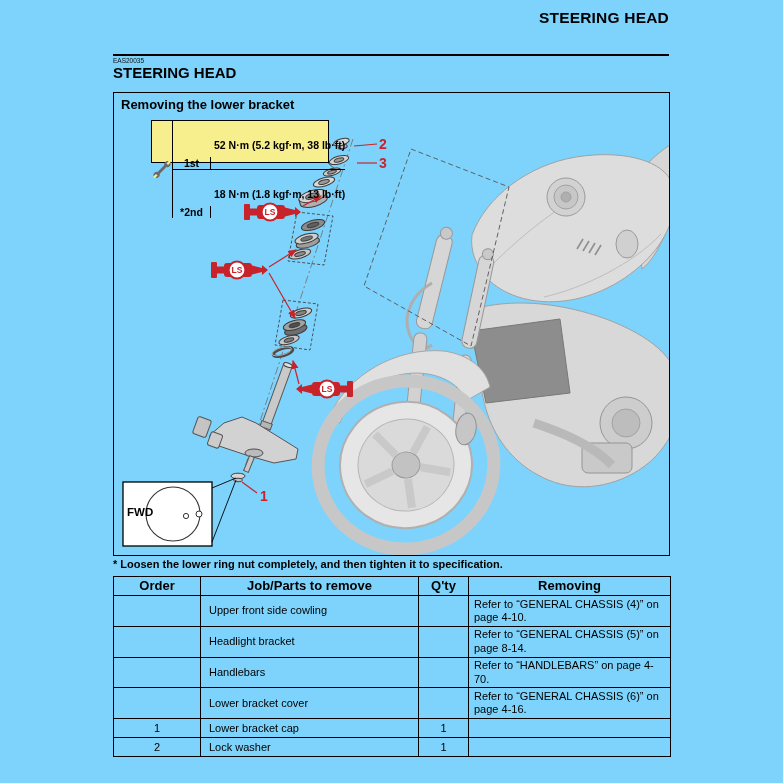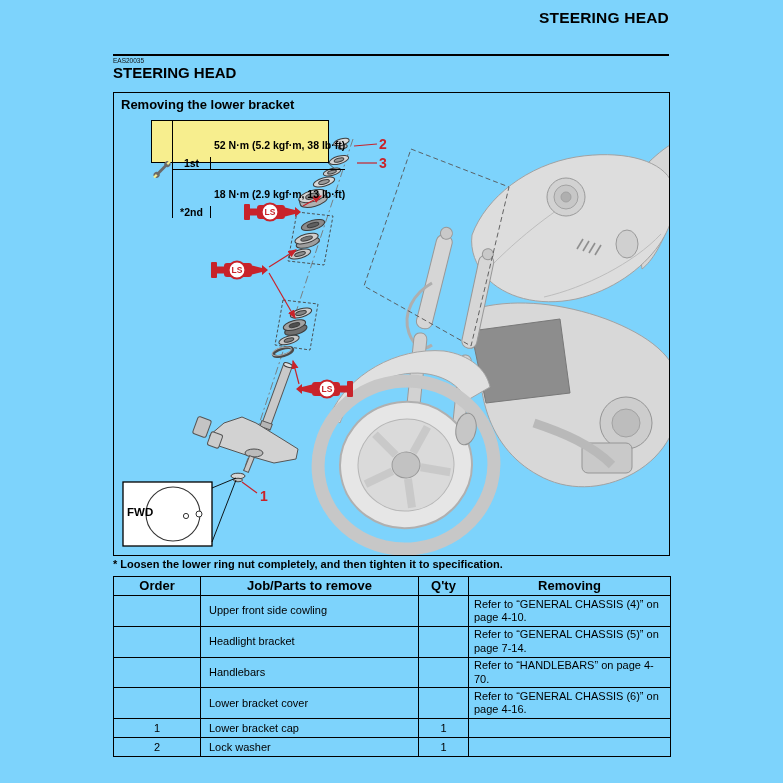--- a/index.html
+++ b/index.html
@@ -246,21 +246,21 @@
             <circle cx="-8" cy="0" r="3.2" fill="#6a6a6a"></circle>
             <rect x="-11.8" y="-1.2" width="4" height="2.4" fill="#f7ee8e"></rect>
             <circle cx="8" cy="0" r="3.2" fill="#6a6a6a"></circle>
             <rect x="7.8" y="-1.2" width="4" height="2.4" fill="#f7ee8e"></rect>
           </g>
         </svg>
       </div>
       <div class="lbl r1">1st</div>
       <div class="val r1">52 N·m (5.2 kgf·m, 38 lb·ft)</div>
       <div class="lbl">*2nd</div>
-      <div class="val">18 N·m (2.9 kgf·m, 13 lb·ft)</div>
+      <div class="val">18 N·m (1.8 kgf·m, 13 lb·ft)</div>
     </div>
 
     <div class="callout" style="top:44px;left:265px;">2</div>
     <div class="callout" style="top:63px;left:265px;">3</div>
     <div class="callout" style="top:396px;left:146px;">1</div>
     <div class="fwd-label">FWD</div>
   </div>
 
   <div class="footnote">* Loosen the lower ring nut completely, and then tighten it to specification.</div>
 
@@ -283,21 +283,21 @@
         <tr>
           <td class="c-order"></td>
           <td class="c-job">Upper front side cowling</td>
           <td class="c-qty"></td>
           <td class="c-remarks">Refer to “GENERAL CHASSIS (4)” on page 4-10.</td>
         </tr>
         <tr>
           <td class="c-order"></td>
           <td class="c-job">Headlight bracket</td>
           <td class="c-qty"></td>
-          <td class="c-remarks">Refer to “GENERAL CHASSIS (5)” on page 7-14.</td>
+          <td class="c-remarks">Refer to “GENERAL CHASSIS (5)” on page 8-14.</td>
         </tr>
         <tr>
           <td class="c-order"></td>
           <td class="c-job">Handlebars</td>
           <td class="c-qty"></td>
           <td class="c-remarks">Refer to “HANDLEBARS” on page 4-70.</td>
         </tr>
         <tr>
           <td class="c-order"></td>
           <td class="c-job">Lower bracket cover</td>

